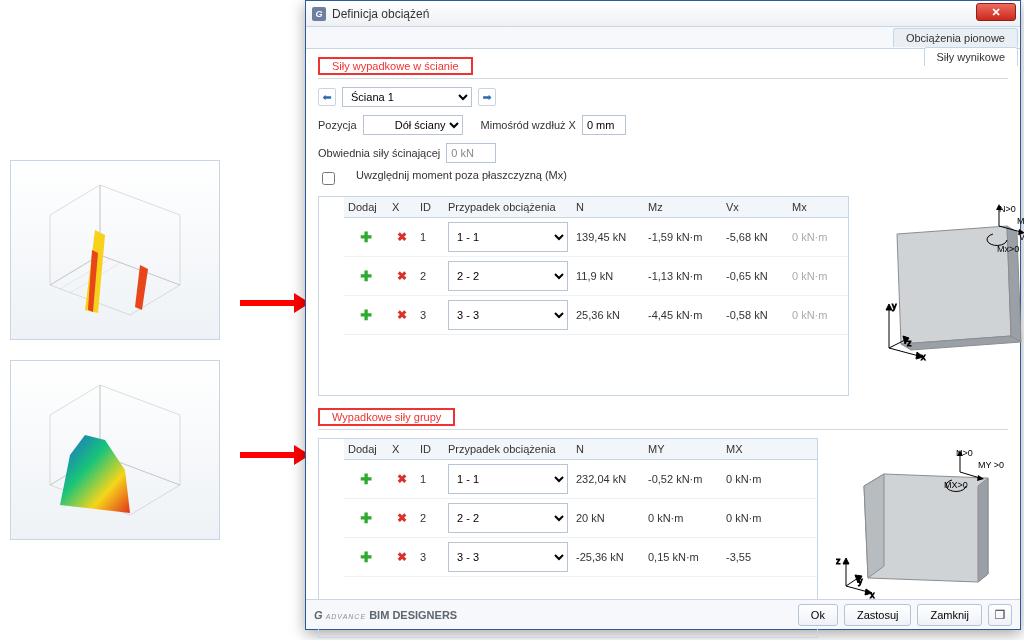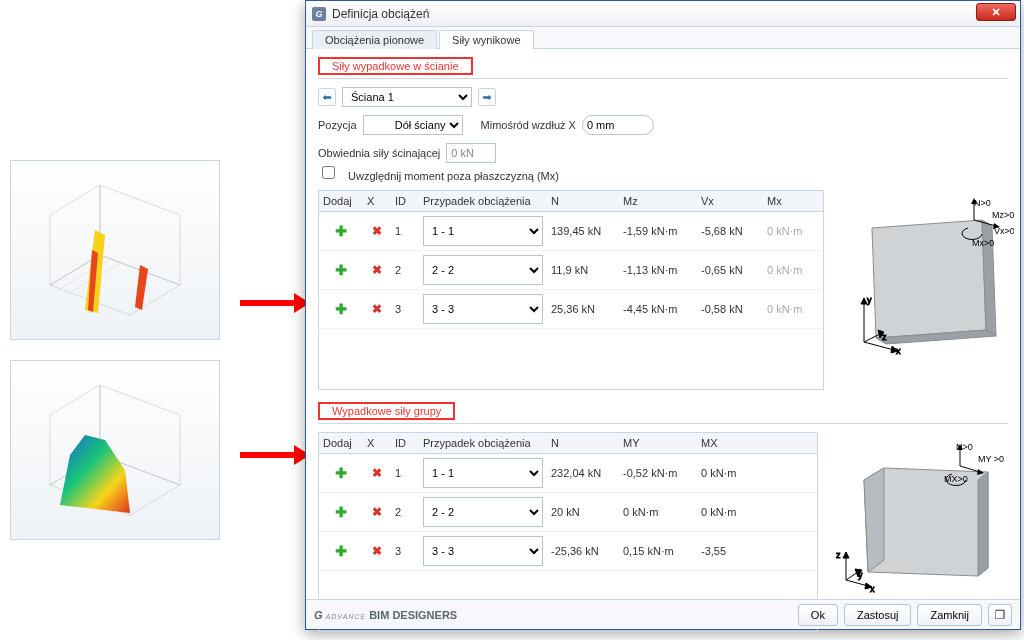--- a/index.html
+++ b/index.html
@@ -78,20 +78,21 @@
   }
 
   .tabs {
     display:flex;
     gap:0;
     padding-left:6px;
     border-bottom:1px solid #c7d6e4;
     background:#f6f8fb;
     height:22px;
     align-items:flex-end;
+    flex-direction:column;
   }
   .tab {
     padding: 3px 12px 3px;
     border:1px solid #c7d6e4;
     border-bottom:none;
     background:#eaeff6;
     border-radius:3px 3px 0 0;
     font-size:11px;
     margin-right:2px;
     position:relative;
@@ -119,32 +120,33 @@
     height:20px;
     border:1px solid #b7c4d3;
     padding: 0 4px;
     background:#fff;
   }
   select { padding-right:0; }
   .wide { width:130px; }
   .mid { width:100px;text-align:right; }
   .readonly { background:#f2f2f2; color:#888;border:1px solid #d0d0d0; width:50px; }
   label { color:#333; }
-  .chk { display:flex; align-items:flex-end; gap:10px; }
+  .chk { margin-top:6px; display:flex; align-items:flex-start; gap:18px; }
 
   .table-area { display:flex; gap:10px; margin-top:8px; }
   .grid {
     border:1px solid #c7d6e4;
     flex: 1 1 auto;
     font-size:11px;
   }
   .grid .hdr, .grid .gr-row {
     display:grid;
     grid-template-columns: 44px 28px 28px 128px 72px 78px 66px 60px;
     align-items:center;
+    margin-left:25px;
   }
   .grid .gr-row > div, .grid .hdr > div {
     padding:4px 4px;
   }
   .grid .hdr {
     background:#f2f5f9;
     border-bottom:1px solid #c7d6e4;
     color:#333;
   }
   .grid .gr-row { border-bottom:1px solid #eef1f5; }
@@ -263,21 +265,21 @@
       </select>
       <div class="nav-arrow">➡</div>
     </div>
 
     <div class="row">
       <label>Pozycja</label>
       <select class="mid">
         <option>Dół ściany</option>
       </select>
       <label style="margin-left:12px">Mimośród wzdłuż X</label>
-      <input type="text" style="width: 72px; border-radius: 10px;" value="0 mm">
+      <input type="text" style="width: 44px;" value="0 mm">
     </div>
 
     <div class="row">
       <label>Obwiednia siły ścinającej</label>
       <input type="text" class="readonly" readonly="" value="0 kN" style="">
     </div>
 
     <div class="chk">
       <input type="checkbox" style="">
       <label>Uwzględnij moment poza płaszczyzną (Mx)</label>

